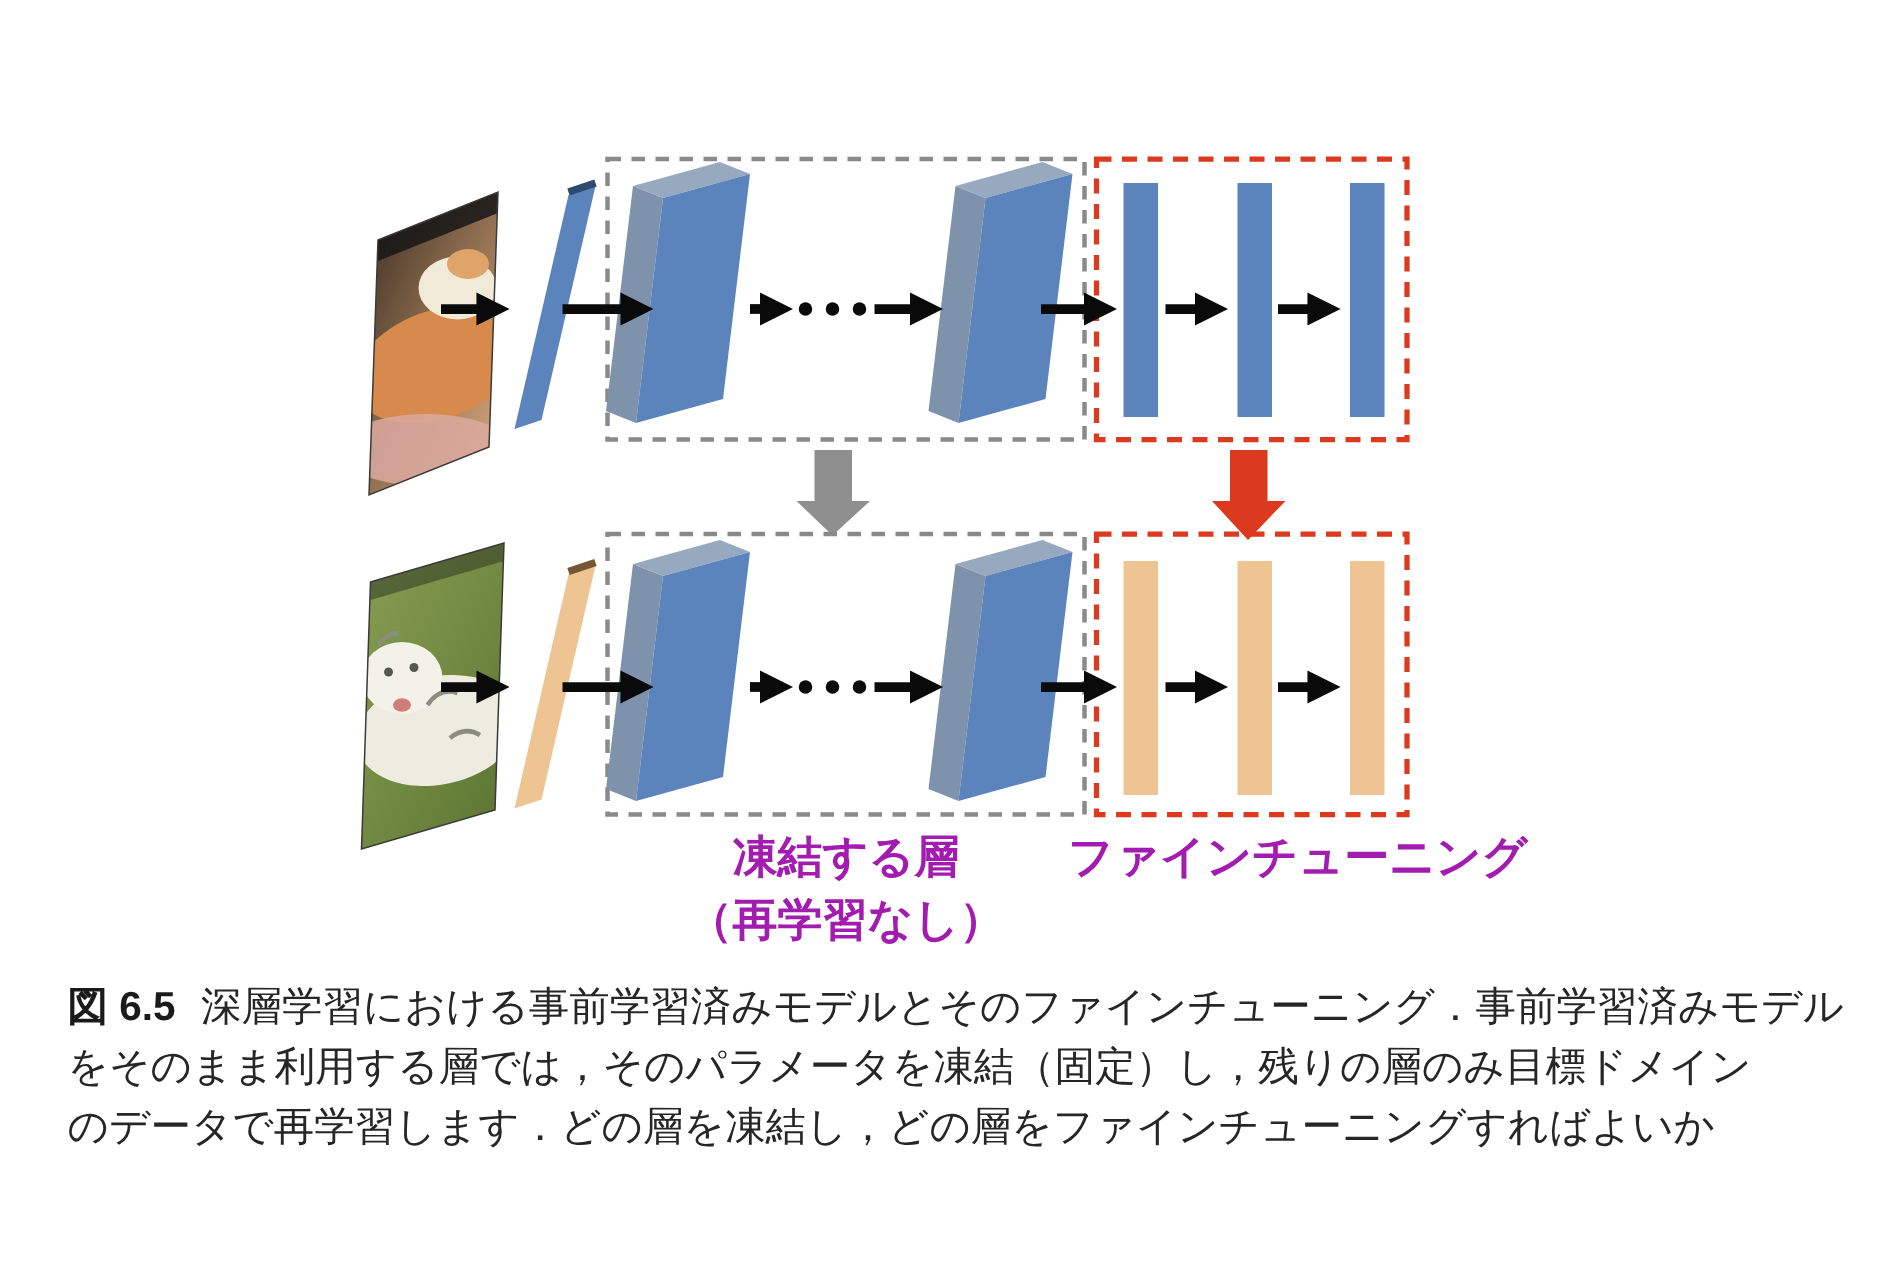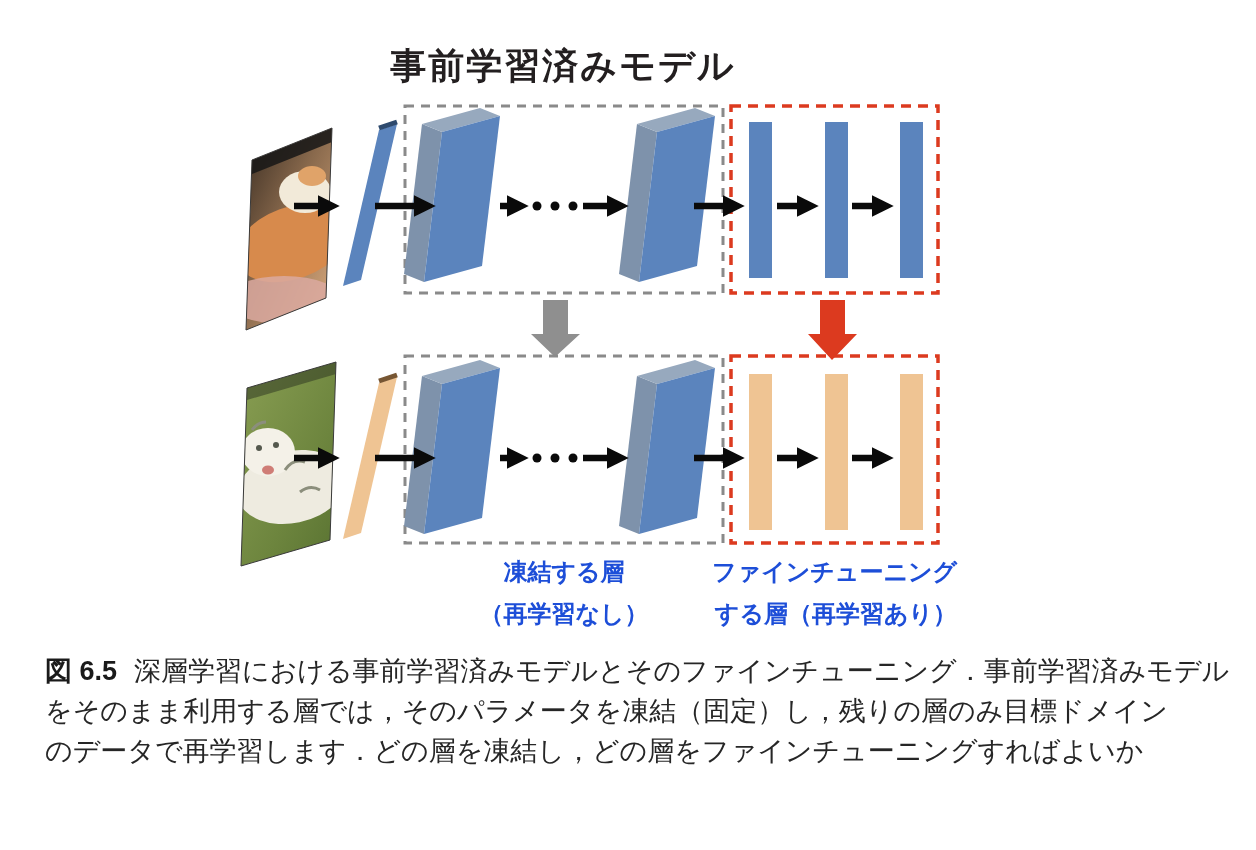--- a/index.html
+++ b/index.html
@@ -1,35 +1,34 @@
 <!DOCTYPE html>
 <html style="--blue_front: #5b84bd; --blue_side: #7e92ab; --blue_top: #97a9be; --slab_edge: #2e4a6e; --tan: #efc493; --tan_edge: #775633; --gray_dash: #8a8a8a; --red: #dc3a1f; --gray_arrow: #8f8f8f; --arrow: #0a0a0a;"><head>
 <meta charset="utf-8">
 <style>
   html,body{margin:0;padding:0;background:#ffffff;}
   .stage{position:relative;width:1256px;height:850px;background:#fff;overflow:hidden;
          font-family:"Liberation Sans",sans-serif;color:#1c1c1c;}
   .diagram-title{position:absolute;top:42px;left:563px;transform:translateX(-50%);
          font-size:36px;font-weight:bold;letter-spacing:2px;white-space:nowrap;color:#231f20;}
   svg.diag{position:absolute;top:0;left:0;}
-  .layer-label{position:absolute;font-weight:bold;font-size:24px;line-height:42px;color:#1d4ed8;}
+  .layer-label{position:absolute;font-weight:bold;font-size:30px;line-height:42px;color:#a21caf;}
   .frozen-label{left:405px;top:551px;width:318px;text-align:center;}
   .finetune-label{left:712px;top:551px;text-align:right;}
   .caption{position:absolute;left:45px;top:651px;width:1180px;
            font-family:"Liberation Serif",serif;font-size:27px;line-height:40px;color:#262626;}
   .cap-line{white-space:nowrap;}
   .cap-line.indent{}
   .figno{font-family:Liberation Sans, sans-serif;font-weight:bold;margin-right:17px;color:#1a1a1a;}
 </style>
 </head>
 <body>
 
 <div class="stage">
 
-  <div class="diagram-title">事前学習済みモデル</div>
 
   <svg class="diag" width="1256" height="640" viewBox="0 0 1256 640">
     <defs>
       <marker id="ah" viewBox="0 0 10 10" refX="6.5" refY="5" markerWidth="3.4" markerHeight="3.4" orient="auto-start-reverse">
         <path d="M0,0 L10,5 L0,10 z" fill="var(--arrow,#0a0a0a)"></path>
       </marker>
       <linearGradient id="catGrad" x1="0" y1="0" x2="1" y2="1">
         <stop offset="0" stop-color="#2e241c"></stop>
           <stop offset="0.45" stop-color="#8a6a4d"></stop>
         <stop offset="0.8" stop-color="#c79b72"></stop>
@@ -168,21 +167,20 @@
     </g>
   </svg>
 
   <div class="layer-label frozen-label">
     <div>凍結する層</div>
     <div>（再学習なし）</div>
   </div>
 
   <div class="layer-label finetune-label">
     <div>ファインチューニング</div>
-    <div>する層（再学習あり）</div>
   </div>
 
   <div class="caption">
     <div class="cap-line"><span class="figno">図 6.5</span><span>深層学習における事前学習済みモデルとそのファインチューニング．事前学習済みモデル</span></div>
     <div class="cap-line indent"><span>をそのまま利用する層では，そのパラメータを凍結（固定）し，残りの層のみ目標ドメイン</span></div>
     <div class="cap-line indent"><span>のデータで再学習します．どの層を凍結し，どの層をファインチューニングすればよいか</span></div>
   </div>
 
 </div>
 

